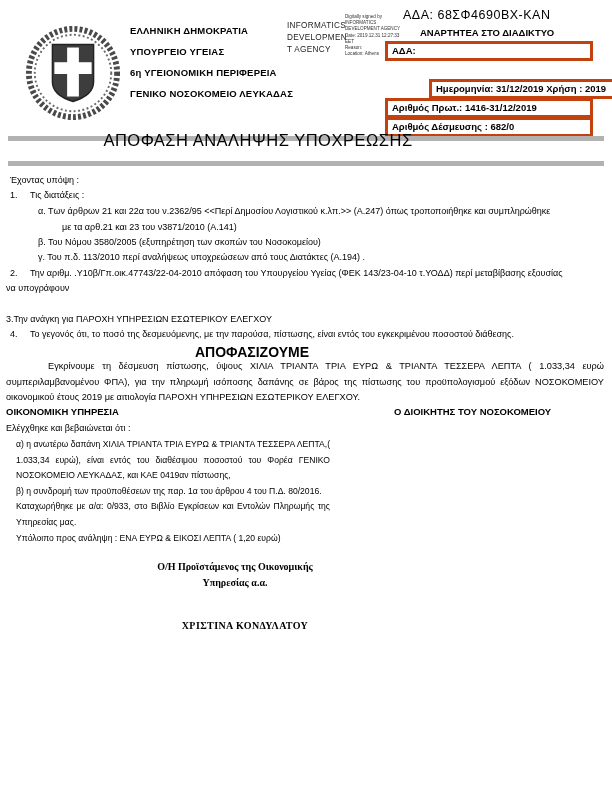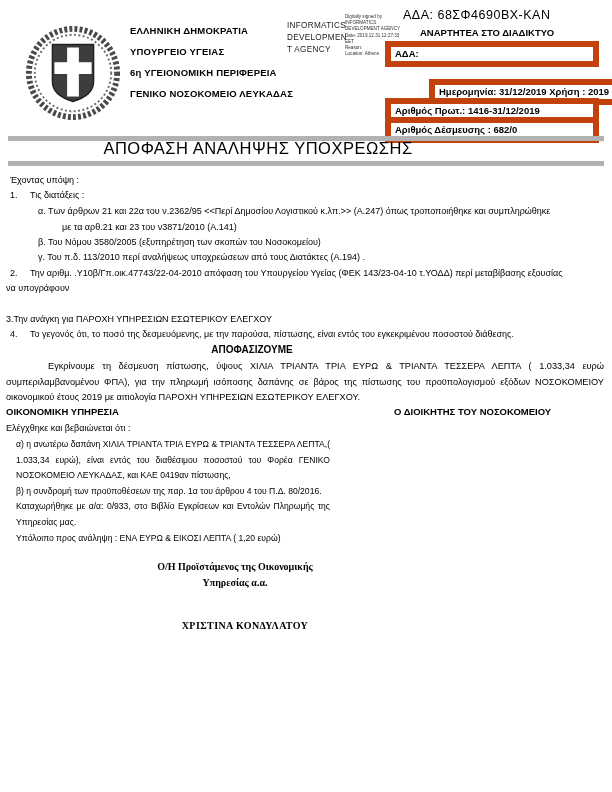--- a/index.html
+++ b/index.html
@@ -15,48 +15,48 @@
   
   .ministry{top:24px;left:130px;font-weight:bold;font-size:9.5px;letter-spacing:0.2px;}
   .ministry div{height:21px;line-height:14px;}
   
   .idax{top:20px;left:287px;font-size:8.2px;line-height:12px;color:#222;letter-spacing:0.3px;}
   
   .sigdet{top:14px;left:345px;font-size:4.6px;line-height:6.2px;color:#333;width:70px;}
   
   .anartitea{top:27px;left:420px;font-weight:bold;font-size:9.5px;}
   
-  .hbox{left:385px;width:198px;height:14px;border:6px solid #c2410c;
+  .hbox{left:385px;width:198px;height:14px;border:3px solid #c2410c;
         font-weight:bold;font-size:9.5px;line-height:14px;padding-left:4px;background:#fff;}
   .hbox.ada{top:41px;}
   .hbox.date{top:79px;margin-left:44px;}
   .hbox.proto{top:98px;}
   .hbox.comm{top:117px;}
   
   .bar{left:8px;width:596px;height:5px;background:#b2b2b2;}
   .bar.top{top:136px;}
   .bar.bottom{top:161px;}
-  .doc-title{top:139px;left:0;width:516px;text-align:center;font-size:16.5px;letter-spacing:0.5px;}
+  .doc-title{top:131px;left:0;width:516px;text-align:center;font-size:16.5px;letter-spacing:0.5px;}
   
   .bl{font-size:9px;white-space:nowrap;}
   .num{position:absolute;left:10px;}
   .intro{top:175px;left:10px;}
   .i1{top:190px;}
   .i1 .txt{position:absolute;left:30px;}
   .i1a1{top:206px;left:38px;}
   .i1a2{top:222px;left:62px;}
   .i1b{top:237px;left:38px;}
   .i1c{top:252px;left:38px;}
   .i2{top:268px;}
   .i2 .txt{position:absolute;left:30px;}
   .i2b{top:283px;left:6px;}
   .i3{top:314px;left:6px;}
   .i4{top:329px;}
   .i4 .txt{position:absolute;left:30px;}
-  .dec-head{top:344px;left:0;width:504px;text-align:center;font-weight:bold;font-size:10px;}
+  .dec-head{top:344px;left:0;width:504px;text-align:center;font-weight:bold;font-size:14px;}
   .dec-para{top:359px;left:6px;width:598px;font-size:9.2px;line-height:15.5px;
             text-align:justify;text-indent:42px;}
   .col-head-left{top:406px;left:6px;font-weight:bold;font-size:9.5px;}
   .col-head-right{top:406px;left:394px;font-weight:bold;font-size:9.5px;}
   .check-intro{top:423px;left:6px;font-size:9px;}
   .fincol{top:437px;left:16px;width:314px;font-size:8.6px;line-height:15.6px;text-align:justify;}
   .fincol p{margin:0;padding:0;}
   
   .sig{font-family:"Liberation Serif", serif;font-weight:bold;}
   .sig1{top:561px;left:80px;width:310px;text-align:center;font-size:10px;}

